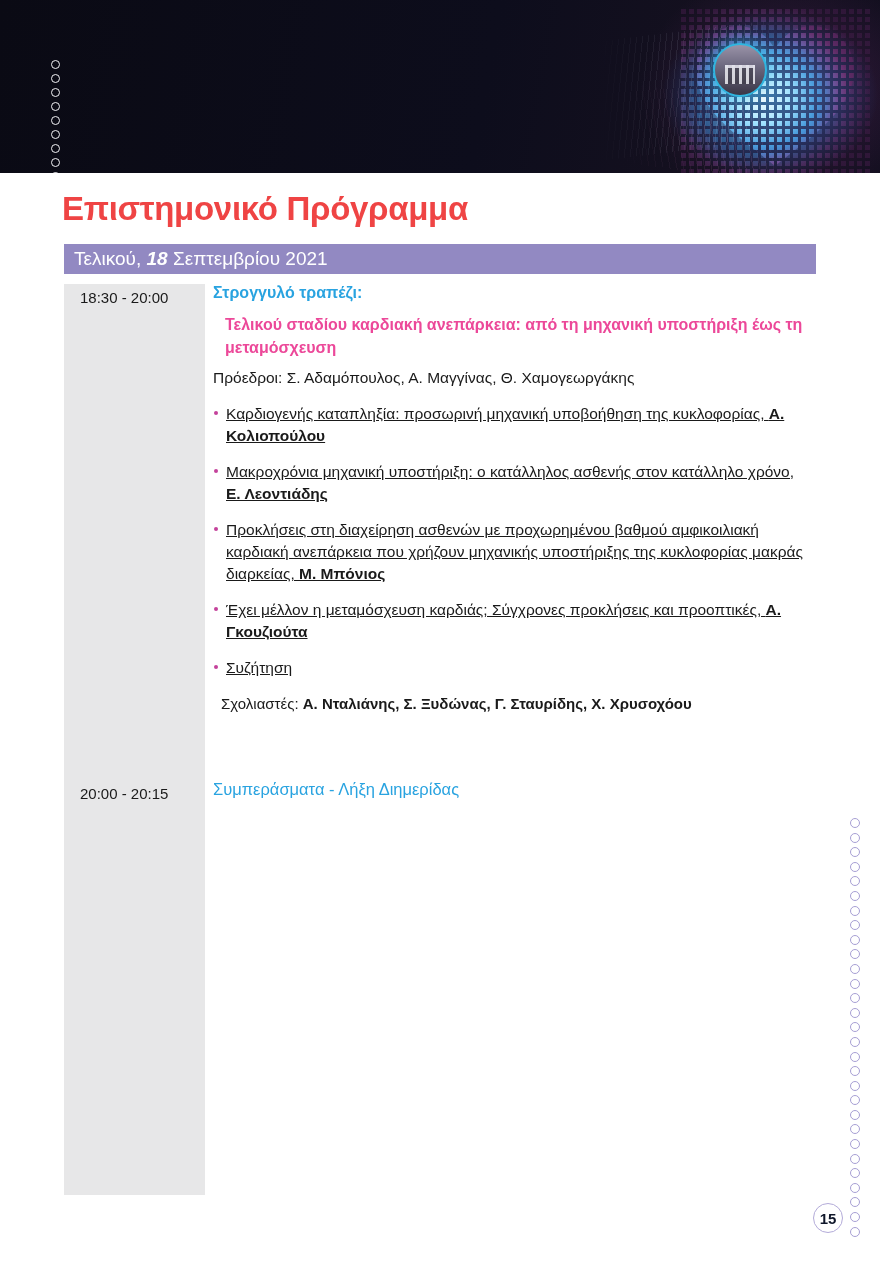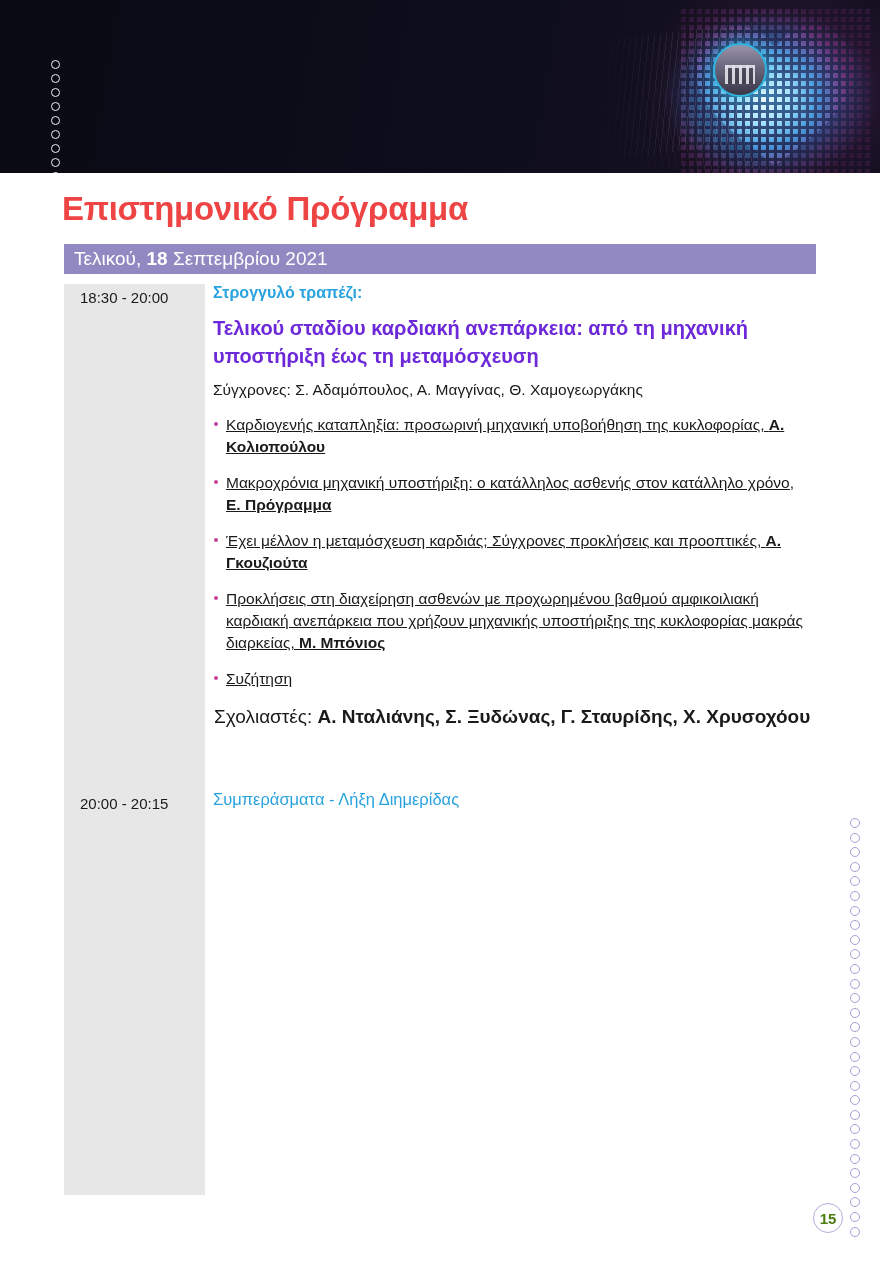--- a/index.html
+++ b/index.html
@@ -149,21 +149,21 @@
     background: #9289c2;
     display: flex;
     align-items: center;
   }
   .date-band-text {
     padding-left: 10px;
     color: #ffffff;
     font-size: 19px;
     white-space: nowrap;
   }
-  .date-band-text b { font-weight: 700; }
+  .date-band-text b { font-weight: 700; font-style: italic; }
 
   
   .time-column {
     position: absolute;
     left: 64px; top: 284px;
     width: 141px; height: 911px;
     background: #e7e7e8;
   }
   .schedule {
     position: absolute;
@@ -190,24 +190,24 @@
   }
 
   .session-kind {
     color: #29a3e0;
     font-weight: 700;
     font-size: 16px;
     margin: 0 0 12px 0;
   }
   .session-title {
     font-weight: 700;
-    font-size: 20px;
+    font-size: 16px;
     line-height: 1.42;
-    margin: 0 0 8px 0;
-    color: #6d28d9;
+    margin: 0 0 8px 12px;
+    color: #ec4899;
     max-width: 600px;
   }
   .chairs {
     font-size: 15.5px;
     line-height: 1.4;
     margin: 0 0 14px 0;
   }
   .chairs .lbl { font-weight: 400; }
   .chairs .names { font-weight: 400; }
 
@@ -229,23 +229,23 @@
     content: "";
     position: absolute;
     left: 1px; top: 8px;
     width: 4px; height: 4px;
     border-radius: 50%;
     background: #c4419b;
   }
   ul.talks li .speaker { font-weight: 700; }
 
   .commentators {
-    font-size: 19px;
+    font-size: 15px;
     line-height: 1.4;
-    margin: 1px;
+    margin: 8px;
   }
   .commentators .names { font-weight: 700; }
 
   .closing-title {
     color: #29a3e0;
     font-weight: 400;
     font-size: 16.5px;
     margin: 0;
   }
 
@@ -273,21 +273,21 @@
     left: 813px; top: 1203px;
     width: 30px; height: 30px;
     border-radius: 50%;
     border: 1.6px solid #b3abd9;
     box-sizing: border-box;
     display: flex;
     align-items: center;
     justify-content: center;
     font-size: 15px;
     font-weight: 700;
-    color: #4d7c0f;
+    color: #0f172a;
     background: #ffffff;
   }
 </style>
 </head>
 <body>
 
 <div class="banner">
   <div class="banner-bg"></div>
   <div class="rays"></div>
   <div class="rays2"></div>
@@ -338,27 +338,27 @@
 
 <div class="time-column"></div>
 
 <div class="schedule">
 
   <div class="row">
     <div class="row-time">18:30 - 20:00</div>
     <div class="row-body">
       <p class="session-kind">Στρογγυλό τραπέζι:</p>
       <p class="session-title">Τελικού σταδίου καρδιακή ανεπάρκεια: από τη μηχανική υποστήριξη έως τη μεταμόσχευση</p>
-      <p class="chairs"><span class="lbl">Σύγχρονες: </span><span class="names">Σ. Αδαμόπουλος, Α. Μαγγίνας, Θ. Χαμογεωργάκης</span></p>
+      <p class="chairs"><span class="lbl">Πρόεδροι: </span><span class="names">Σ. Αδαμόπουλος, Α. Μαγγίνας, Θ. Χαμογεωργάκης</span></p>
 
       <ul class="talks">
         <li><span>Καρδιογενής καταπληξία: προσωρινή μηχανική υποβοήθηση της κυκλοφορίας, </span><span class="speaker">Α. Κολιοπούλου</span></li>
-        <li><span>Μακροχρόνια μηχανική υποστήριξη: ο κατάλληλος ασθενής στον κατάλληλο χρόνο, </span><span class="speaker">Ε. Πρόγραμμα</span></li>
+        <li><span>Μακροχρόνια μηχανική υποστήριξη: ο κατάλληλος ασθενής στον κατάλληλο χρόνο, </span><span class="speaker">Ε. Λεοντιάδης</span></li>
+        <li><span>Προκλήσεις στη διαχείρηση ασθενών με προχωρημένου βαθμού αμφικοιλιακή καρδιακή ανεπάρκεια που χρήζουν μηχανικής υποστήριξης της κυκλοφορίας μακράς διαρκείας, </span><span class="speaker">Μ. Μπόνιος</span></li>
         <li><span>Έχει μέλλον η μεταμόσχευση καρδιάς; Σύγχρονες προκλήσεις και προοπτικές, </span><span class="speaker">Α. Γκουζιούτα</span></li>
-        <li><span>Προκλήσεις στη διαχείρηση ασθενών με προχωρημένου βαθμού αμφικοιλιακή καρδιακή ανεπάρκεια που χρήζουν μηχανικής υποστήριξης της κυκλοφορίας μακράς διαρκείας, </span><span class="speaker">Μ. Μπόνιος</span></li>
         <li><span>Συζήτηση</span><span class="speaker"></span></li>
       </ul>
 
       <p class="commentators"><span class="lbl">Σχολιαστές: </span><span class="names">Α. Νταλιάνης, Σ. Ξυδώνας, Γ. Σταυρίδης, Χ. Χρυσοχόου</span></p>
     </div>
   </div>
 
   <div class="row-gap"></div>
 
   <div class="row">

